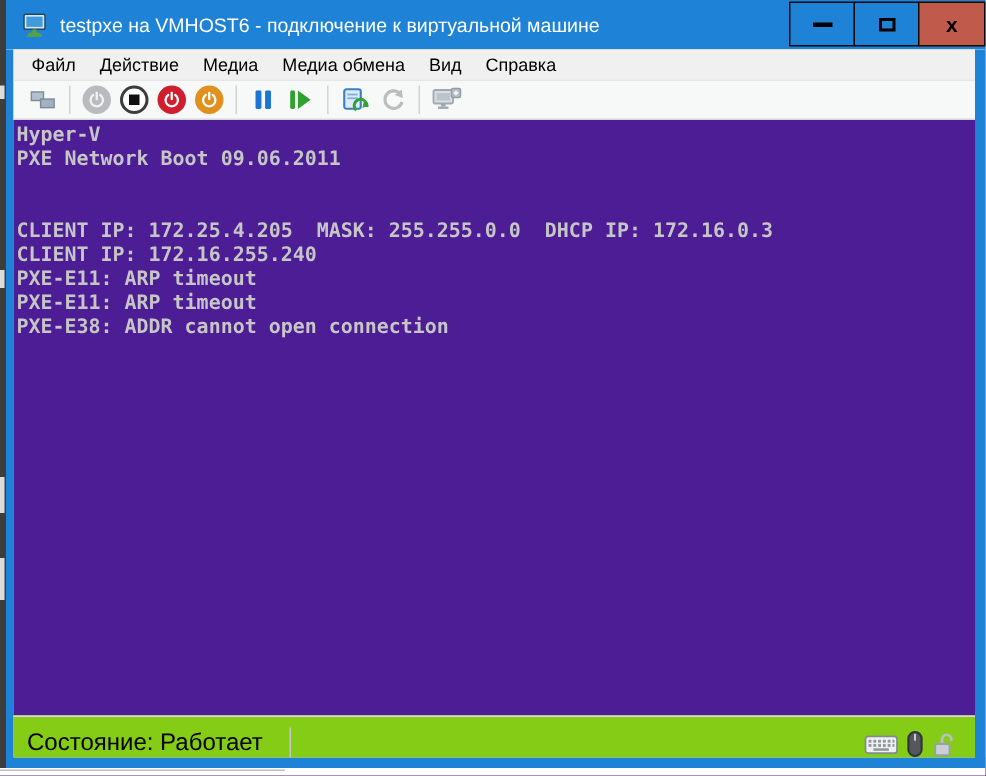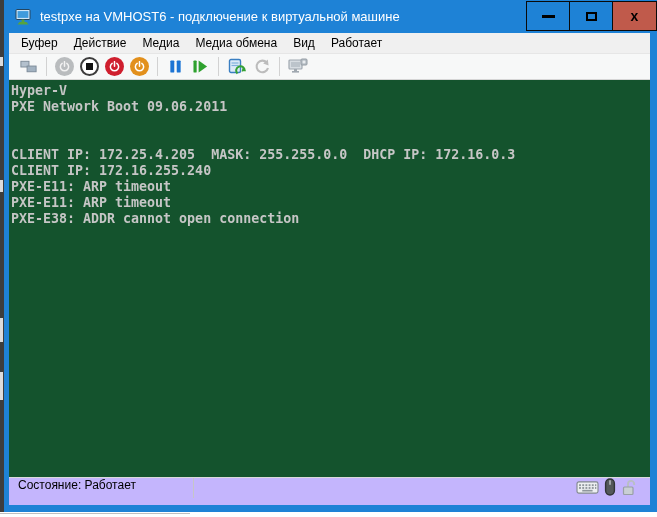--- a/index.html
+++ b/index.html
@@ -53,30 +53,30 @@
   }
   .tb-btn { width:25px; height:23px; display:flex; align-items:center; justify-content:center; flex:0 0 auto; }
   .tb-sep { width:1px; height:19px; background:#d2d2d2; margin:0 5px; flex:0 0 auto; }
   .tb-circle { width:19px; height:19px; border-radius:50%; display:flex; align-items:center; justify-content:center; box-sizing:border-box; }
   .c-start   { background:#b9bcbe; }
   .c-stop    { background:#ffffff; border:2px solid #3c3c3c; }
   .c-shut    { background:#cf1f2e; }
   .c-save    { background:#e2901c; }
   .stop-square { width:7px; height:7px; background:#101010; }
 
-  .console { flex:1 1 auto; background:#14532d; padding:3px 0 0 2px; overflow:hidden; }
+  .console { flex:1 1 auto; background:#4c1d95; padding:3px 0 0 2px; overflow:hidden; }
   .console-line {
     font-family:"DejaVu Sans Mono", monospace; font-weight:bold;
     font-size:13.3px; line-height:16px; min-height:16px;
     color:#c6c6c6; white-space:pre;
   }
 
   .statusbar {
-    height:28px; flex:0 0 auto; background:#c4b5fd; box-sizing:border-box;
-    border-top:1px solid #dadada; display:flex; align-items:flex-start; font-size:12px; color:#000;
+    height:28px; flex:0 0 auto; background:#84cc16; box-sizing:border-box;
+    border-top:1px solid #dadada; display:flex; align-items:flex-end; font-size:16px; color:#000;
   }
   .status-text { padding-left:9px; width:175px; flex:0 0 auto; }
   .status-sep { width:1px; height:20px; background:#c6c6c6; flex:0 0 auto; }
   .status-spacer { flex:1 1 auto; }
   .status-icons { display:flex; align-items:center; gap:5px; margin-right:13px; flex:0 0 auto; }
 </style>
 </head>
 <body>
 
 <div class="bg-strip-left"></div>
@@ -105,26 +105,26 @@
       </div>
       <div class="win-btn close">
         <span class="glyph-close">x</span>
       </div>
     </div>
   </div>
 
   <div class="client">
 
     <div class="menubar">
-      <span class="menu-item">Буфер</span>
+      <span class="menu-item">Файл</span>
       <span class="menu-item">Действие</span>
       <span class="menu-item">Медиа</span>
       <span class="menu-item">Медиа обмена</span>
       <span class="menu-item">Вид</span>
-      <span class="menu-item">Работает</span>
+      <span class="menu-item">Справка</span>
     </div>
 
     <div class="toolbar">
       <div class="tb-btn">
         <svg width="19" height="16" viewBox="0 0 20 16">
           <rect x="2" y="2" width="8.5" height="6" fill="#b3c0cd" stroke="#7d8b99" stroke-width="1"></rect>
           <rect x="8.5" y="7" width="9.5" height="6" fill="#a2b2c1" stroke="#7d8b99" stroke-width="1"></rect>
         </svg>
       </div>
       <div class="tb-sep"></div>

